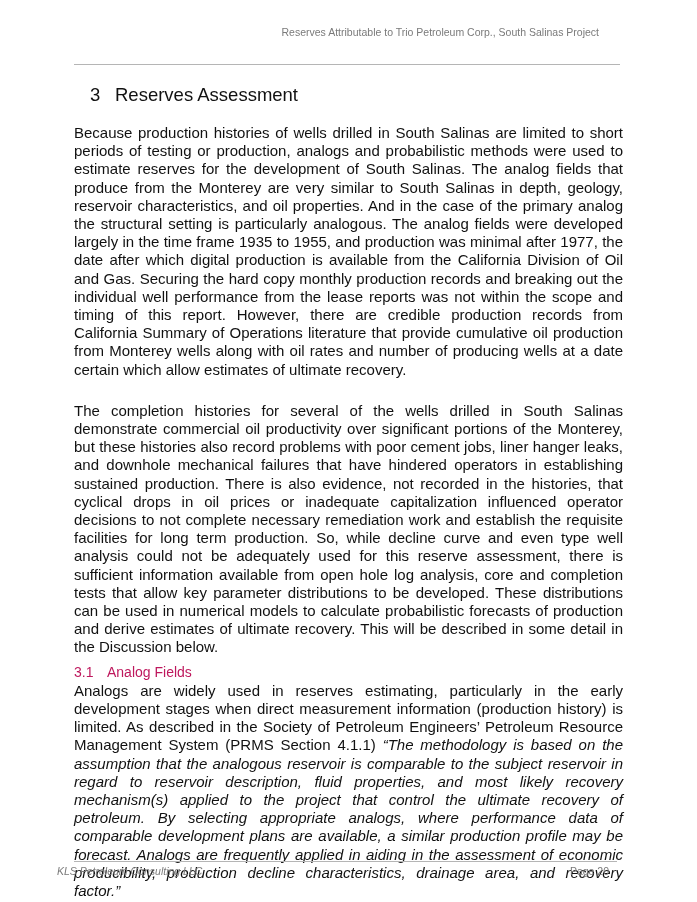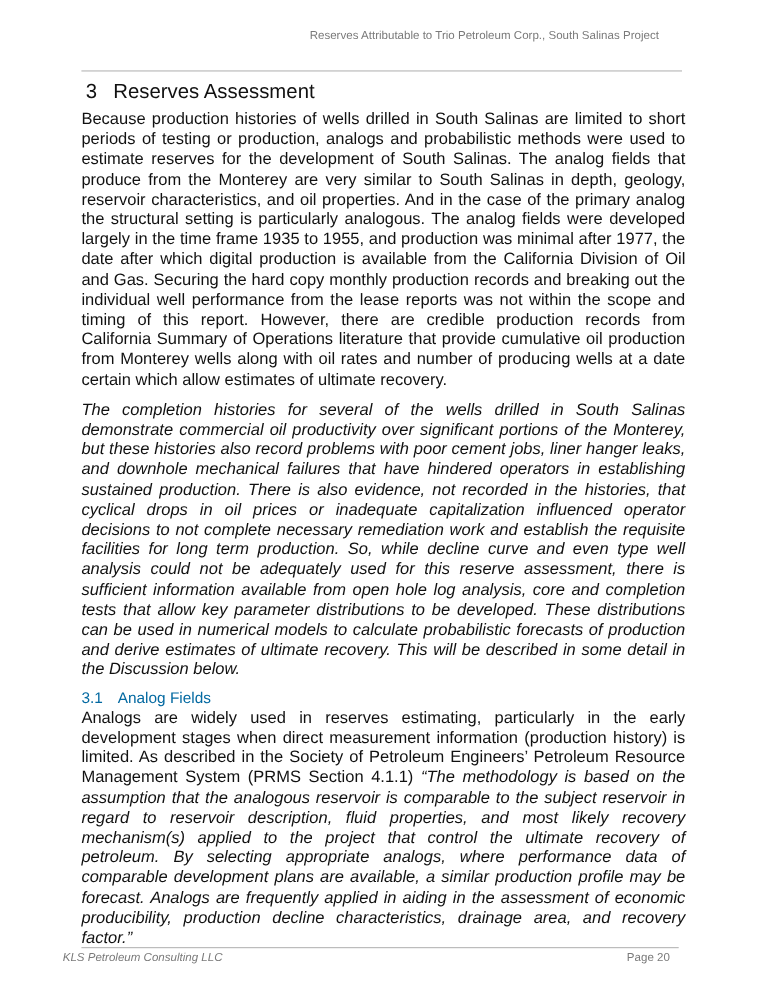--- a/index.html
+++ b/index.html
@@ -3,26 +3,26 @@
   <meta charset="utf-8">
   <style>
     html, body { margin: 0; padding: 0; background: #ffffff; }
     body { width: 697px; height: 902px; position: relative; overflow: hidden;
       font-family: "Liberation Sans", sans-serif; color: #111; }
     .page-header { position: absolute; right: 98px; top: 25px; text-align: right;
       font-size: 10.5px; line-height: 15px; color: #7a7a7a; }
     .header-rule { position: absolute; left: 74px; right: 77px; top: 64px; height: 0;
       border-top: 1px solid #b5b5b5; }
     .content { position: absolute; left: 74px; width: 549px; top: 66px; }
-    h1 { margin: 4px; font-weight: normal; font-size: 18.5px; line-height: 26px; color: #111; }
+    h1 { margin: 16px; font-weight: normal; font-size: 18.5px; line-height: 26px; color: #111; }
     h1 .num { display: inline-block; width: 25px; }
-    h2 { margin: 6px 0 0 0; font-weight: normal; font-size: 14px; line-height: 19px; color: #0369a1; }
+    h2 { margin: 6px 0 0 0; font-weight: normal; font-size: 14px; line-height: 19px; color: #be185d; }
     h2 .num { display: inline-block; width: 33px; }
     p { margin: 0; font-size: 15px; line-height: 18.2px; text-align: justify; color: #111; }
-    p + p { margin-top: 9px; font-style: italic; }
+    p + p { margin-top: 23px; }
     p.first { margin-top: 0; }
     .it { font-style: italic; margin-top: 33px; }
     .footer-rule { position: absolute; left: 74px; right: 80px; top: 861px; border-top: 1px solid #b5b5b5; }
     .footer-left { position: absolute; left: 57px; top: 865px; font-size: 10.5px; font-style: italic; color: #7a7a7a; }
     .footer-right { position: absolute; right: 88px; top: 865px; font-size: 10.5px; color: #7a7a7a; }
   </style>
 </head>
 <body>
 
 <div class="page-header">

